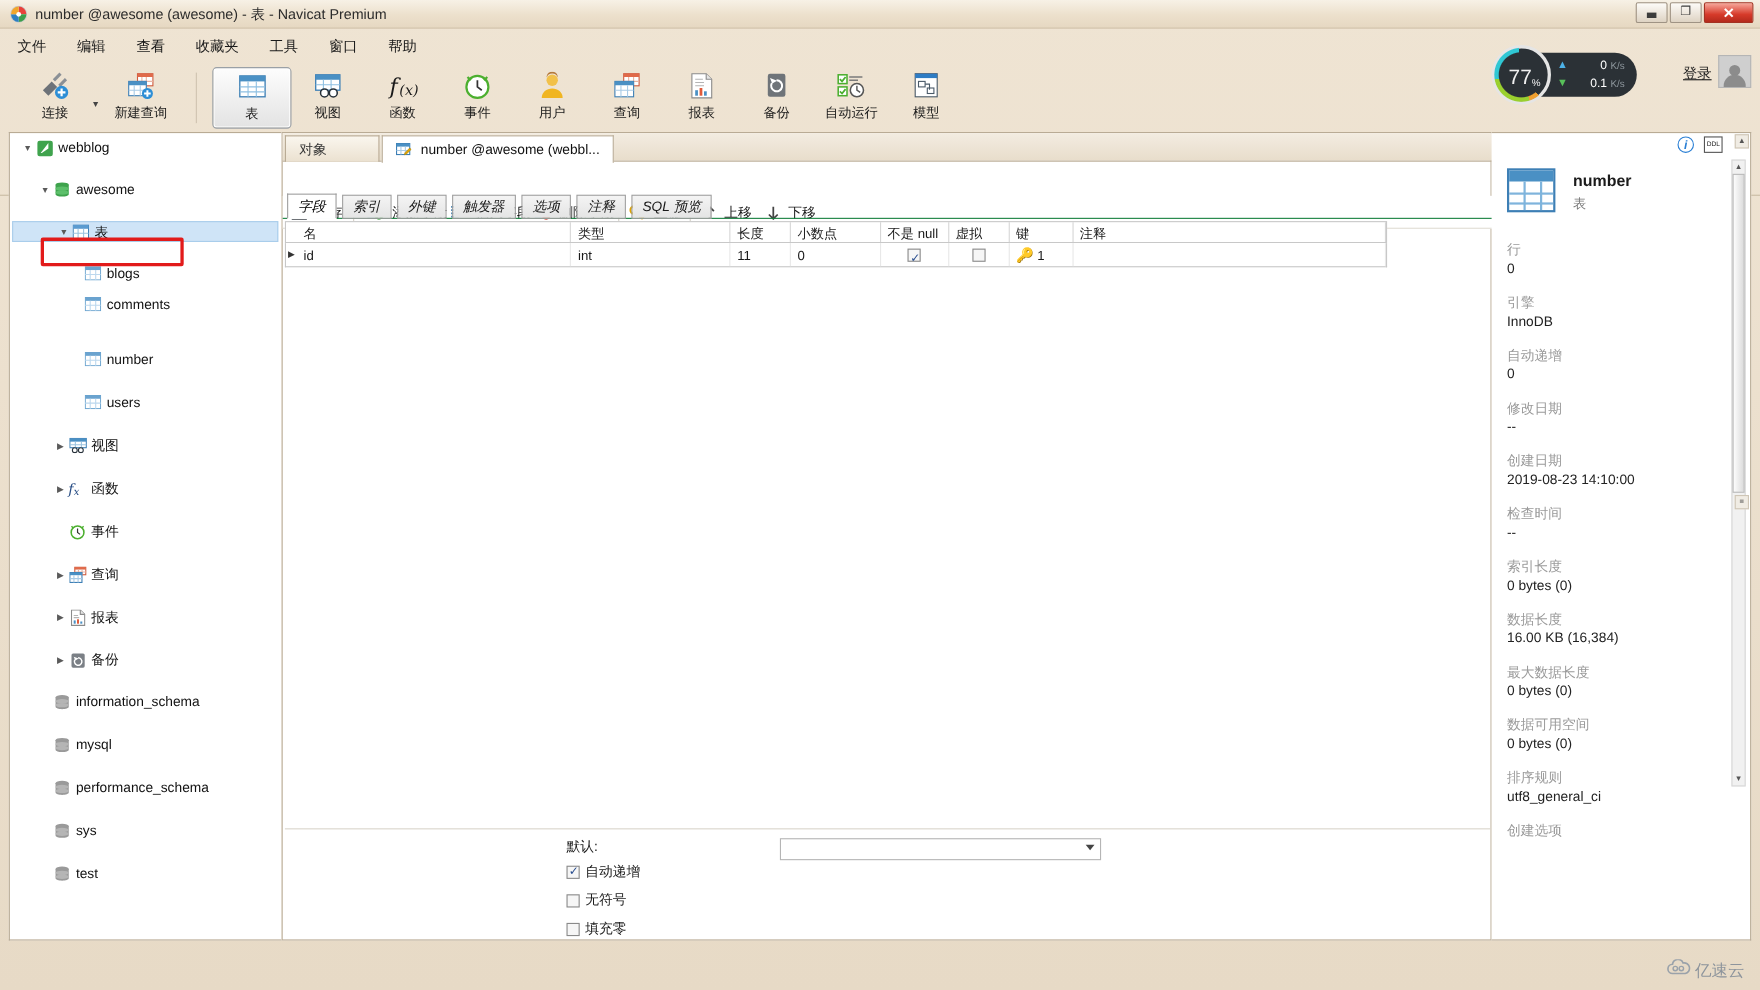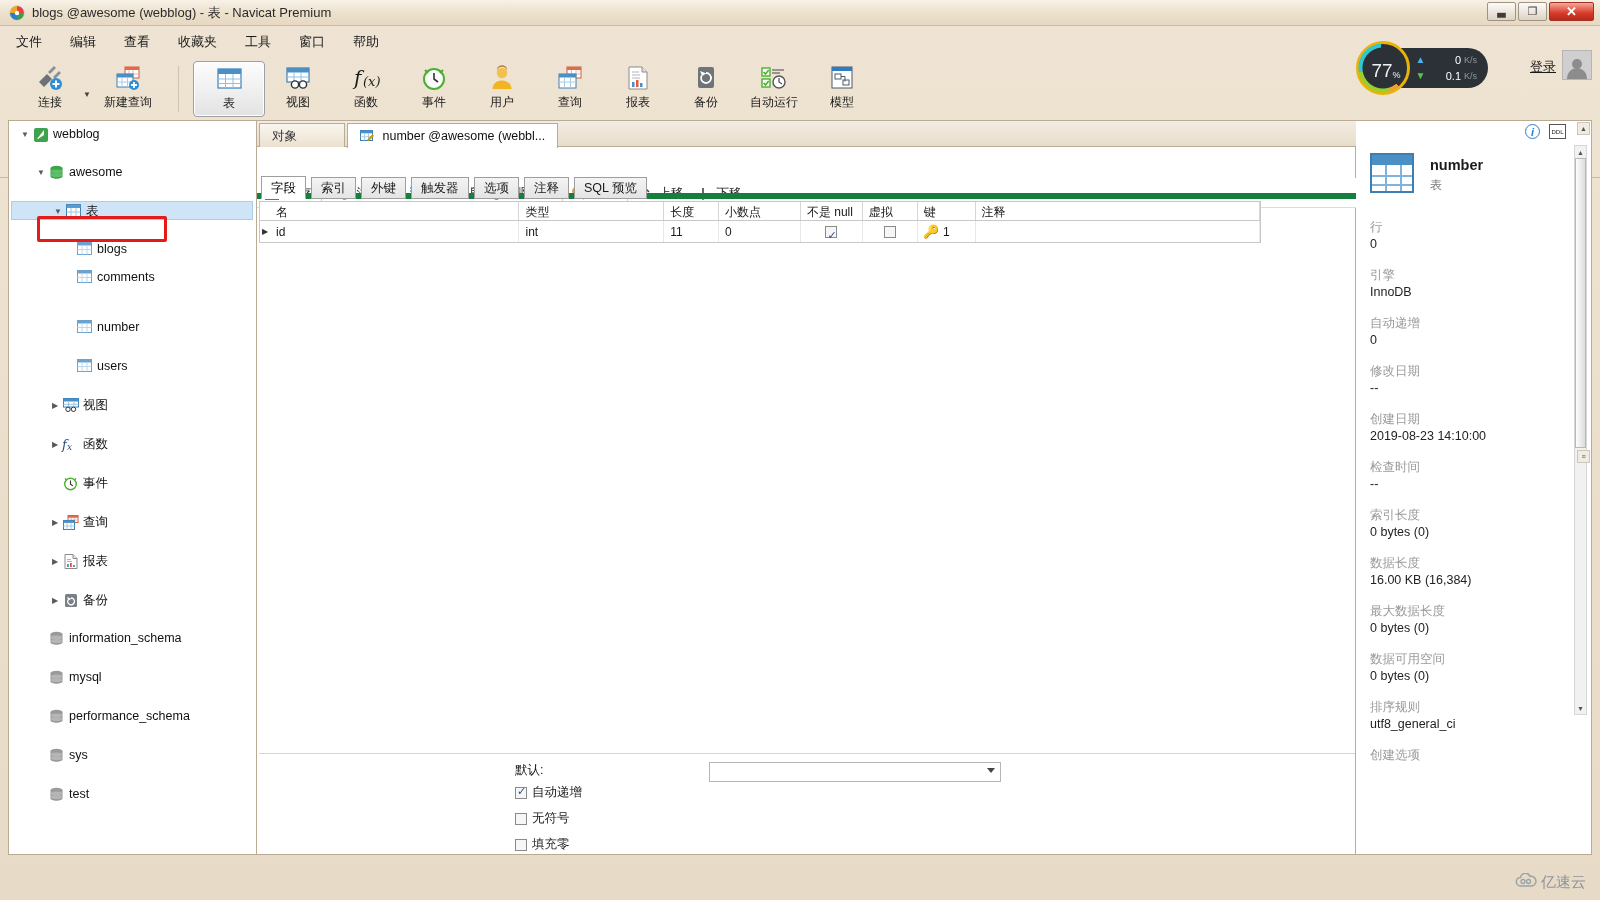--- a/index.html
+++ b/index.html
@@ -54,21 +54,21 @@
   
   .speedwidget {
     position:absolute; right:112px; top:22px; width:118px; height:40px;
     background:#2b3136; border-radius:20px;
     display:flex; align-items:center;
   }
   .gauge {
     position:absolute; left:-14px; top:-7px; width:54px; height:54px;
     border-radius:50%;
     background:#2b3136;
-    border:3px solid #eab308;
+    border:3px solid #e5e5e5;
   }
   .gauge .ring {
     position:absolute; left:-3px; top:-3px; width:54px; height:54px;
     border-radius:50%;
     background:conic-gradient(from 140deg,#f0a030 0deg 22deg,#9ad02e 22deg 120deg,#2fc7d4 120deg 215deg,transparent 215deg 360deg);
     -webkit-mask:radial-gradient(circle, transparent 20px, #000 21px, #000 24px, transparent 25px);
             mask:radial-gradient(circle, transparent 20px, #000 21px, #000 24px, transparent 25px);
   }
   .gauge .num {
     position:absolute; left:0; top:0; width:54px; height:54px;
@@ -181,21 +181,22 @@
   }
   .act {
     position:absolute; top:4px; height:22px; line-height:22px;
     font-size:12.5px; color:#1a1a1a; white-space:nowrap; cursor:default;
   }
   .act .aico { display:inline-block; vertical-align:-3px; margin-right:4px; }
   .act-sep { position:absolute; top:7px; width:1px; height:16px; background:#d5d0c6; }
 
   .subtabs {
     position:absolute; left:0; top:56px; width:1100px; height:22px;
-    border-bottom:6px solid #15803d;
+    border-bottom:1px solid #15803d;
+    font-style:italic;
   }
   .subtab {
     position:absolute; top:0; height:22px; line-height:21px;
     font-size:12.5px; padding:0 9px; color:#1a1a1a;
     border:1px solid #9e9e9e; background:linear-gradient(to bottom,#f4f4f4,#e4e4e4);
     cursor:default;
   }
   .subtab.active {
     background:#fff; border-bottom:1px solid #fff; color:#000; top:-1px; height:23px; line-height:23px;
   }
@@ -321,21 +322,21 @@
 
   <div class="titlebar">
     <svg class="title-icon" viewBox="0 0 16 16">
       <circle cx="8" cy="8" r="7.2" fill="#f2f2f2" stroke="#c9c9c9"></circle>
       <path d="M8 1 A7 7 0 0 1 15 8 L8 8 Z" fill="#e8413a"></path>
       <path d="M15 8 A7 7 0 0 1 8 15 L8 8 Z" fill="#3c9e4b"></path>
       <path d="M8 15 A7 7 0 0 1 1 8 L8 8 Z" fill="#2d7fc1"></path>
       <path d="M1 8 A7 7 0 0 1 8 1 L8 8 Z" fill="#f0a62c"></path>
       <circle cx="8" cy="8" r="2.2" fill="#fff"></circle>
     </svg>
-    <div class="title-text">blogs @awesome (webblog) - 表 - Navicat Premium</div>
+    <div class="title-text">number @awesome (awesome) - 表 - Navicat Premium</div>
     <div class="winbtns">
       <div class="winbtn">
         <span class="glyph">▃</span>
       </div>
       <div class="winbtn">
         <span class="glyph">❐</span>
       </div>
       <div class="winbtn close">
         <span class="glyph">✕</span>
       </div>

